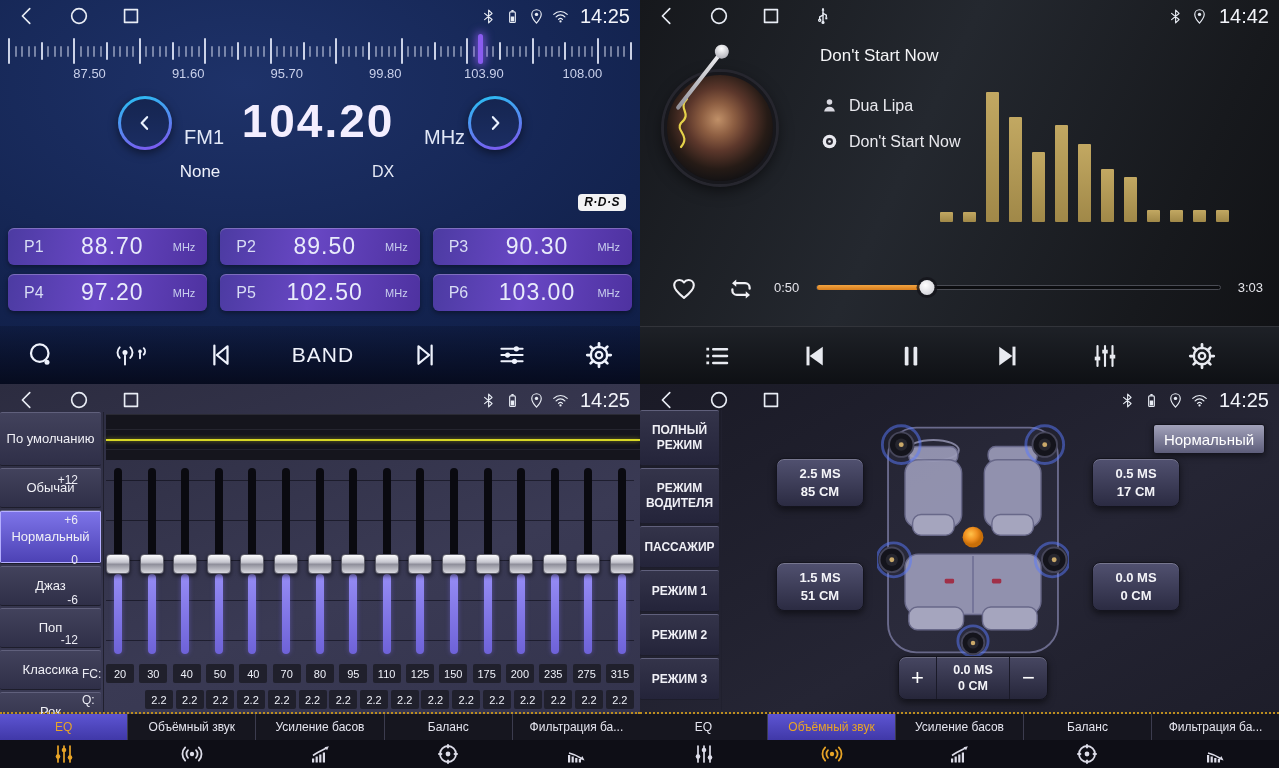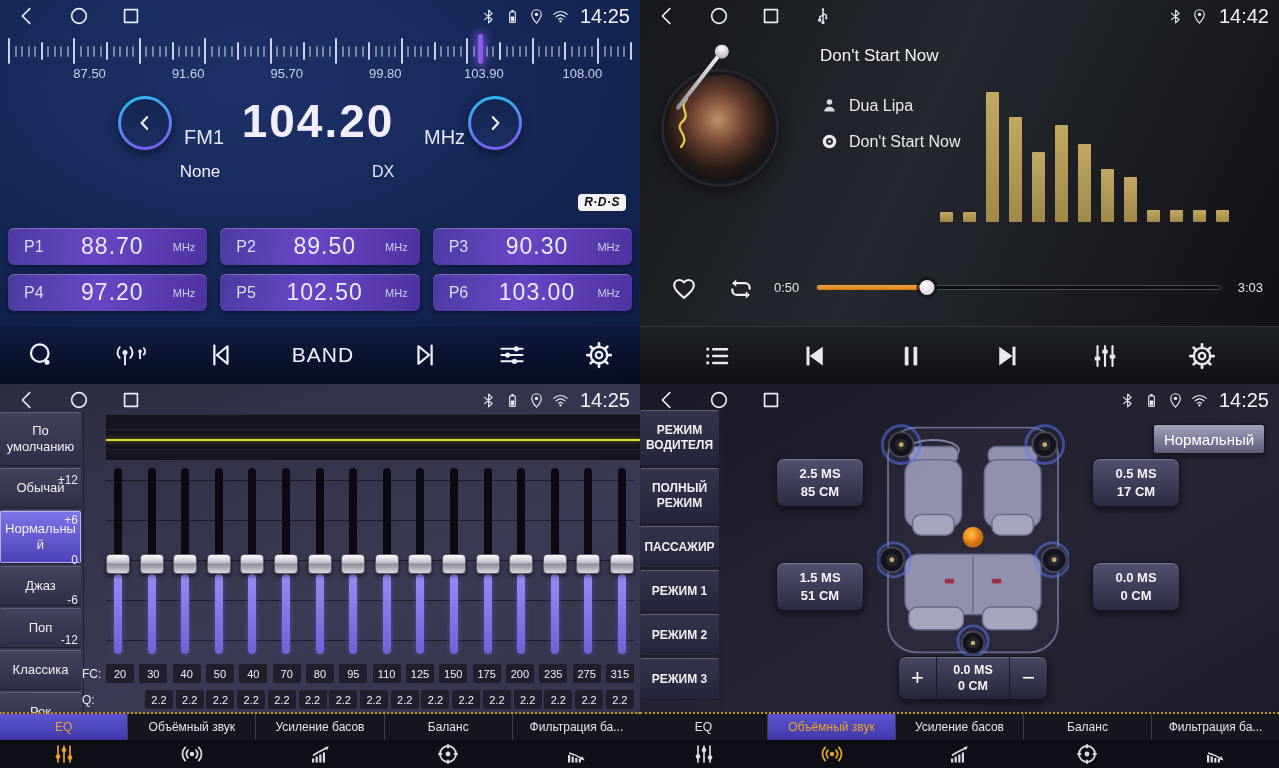--- a/index.html
+++ b/index.html
@@ -72,21 +72,21 @@
   .tr-elapsed { position:absolute; left:134px; top:12px; font-size:13px; color:#e4e4ea; }
   .tr-duration { position:absolute; right:16px; top:12px; font-size:13px; color:#e4e4ea; }
   .tr-track { position:absolute; left:176px; right:58px; top:17px; height:5px; background:#0c0d10; border:1px solid #4a4c54; border-radius:3px; cursor:pointer; }
   .tr-fill { position:absolute; left:0; top:-1px; height:5px; background:linear-gradient(180deg,#f2a441,#d87d1c); border-radius:3px; }
   .tr-knob { position:absolute; top:-6px; width:15px; height:15px; border-radius:50%; background:radial-gradient(circle at 40% 35%, #ffffff, #c8c8d0); box-shadow:0 0 0 3px rgba(20,20,26,.8); transform:translateX(-50%); cursor:pointer; }
   .tr-toolbar { position:absolute; left:0; right:0; bottom:0; height:58px; background:linear-gradient(180deg,#1e2127,#0e1014); display:flex; align-items:center; justify-content:space-between; padding:0 62px; border-top:1px solid #32343a; }
   .tr-toolbar .icon { width:30px; height:30px; color:#e8eaf0; cursor:pointer; }
 
   
   .p-eq { background:linear-gradient(160deg,#2c2c40 0%,#3a3a54 55%,#32324b 100%); }
-  .eq-sidebar { position:absolute; left:0; top:28px; width:84px; bottom:0; display:flex; flex-direction:column; gap:2px; overflow:hidden; border-right:1px solid #20202e; padding-right:2px; }
+  .eq-sidebar { position:absolute; left:0; top:28px; width:104px; bottom:0; display:flex; flex-direction:column; gap:2px; overflow:hidden; border-right:1px solid #20202e; padding-right:2px; }
   .side-item { flex:0 0 auto; display:flex; align-items:center; justify-content:center; text-align:center; color:#f0f0f6; font-size:13px; line-height:1.25; background:linear-gradient(180deg,#42425c,#2f2f48); border-top:1px solid #60607c; border-bottom:1px solid #1d1d2b; border-radius:2px; padding:3px 4px; cursor:pointer; overflow-wrap:anywhere; }
   .side-item.selected { background:linear-gradient(180deg,#7e75e9,#4c41b4); box-shadow:inset 0 0 0 1px #b4aeff; }
   .eq-curvebox { position:absolute; left:106px; right:0; top:30px; height:46px; background:#15151d; border-top:1px solid #2a2a34; }
   .eq-curvebox .strip { position:absolute; left:0; right:0; height:1px; background:#25252f; }
   .eq-curve { position:absolute; left:0; right:0; top:24px; height:2px; background:#d8d825; box-shadow:0 0 4px rgba(216,216,37,.6); }
   .eq-grid { position:absolute; left:106px; right:6px; top:82px; height:190px; }
   .eq-gridline { position:absolute; left:0; right:0; height:1px; background:rgba(10,10,18,.55); }
   .eq-scale { position:absolute; left:0; width:100px; }
   .eq-scale span { position:absolute; right:22px; transform:translateY(-50%); font-size:12px; color:#ececf4; }
   .eq-sliders { position:absolute; left:106px; right:6px; top:82px; height:190px; display:flex; justify-content:space-between; }
@@ -859,22 +859,22 @@
                 <path d="M9.2 16c1.7-1.6 3.9-1.6 5.6 0" stroke-width="1.7"></path>
                 <circle cx="12" cy="19" r="1.6" fill="currentColor" stroke="none"></circle>
               </svg>
             </span>
           </span>
         <span class="status-time">14:25</span>
       </div>
     </div>
 
     <div class="st-sidebar" id="st-sidebar">
+        <div class="side-item" style="min-height: 56px;">ПОЛНЫЙ РЕЖИМ</div>
         <div class="side-item" style="min-height: 56px;">РЕЖИМ ВОДИТЕЛЯ</div>
-        <div class="side-item" style="min-height: 56px;">ПОЛНЫЙ РЕЖИМ</div>
         <div class="side-item" style="min-height: 42px;">ПАССАЖИР</div>
         <div class="side-item" style="min-height: 42px;">РЕЖИМ 1</div>
         <div class="side-item" style="min-height: 42px;">РЕЖИМ 2</div>
         <div class="side-item" style="min-height: 42px;">РЕЖИМ 3</div>
       </div>
 
     <div class="st-preset-btn">Нормальный</div>
 
     <div class="delay-btn" style="left:136px; top:74px;">
       <span>2.5 MS</span>

